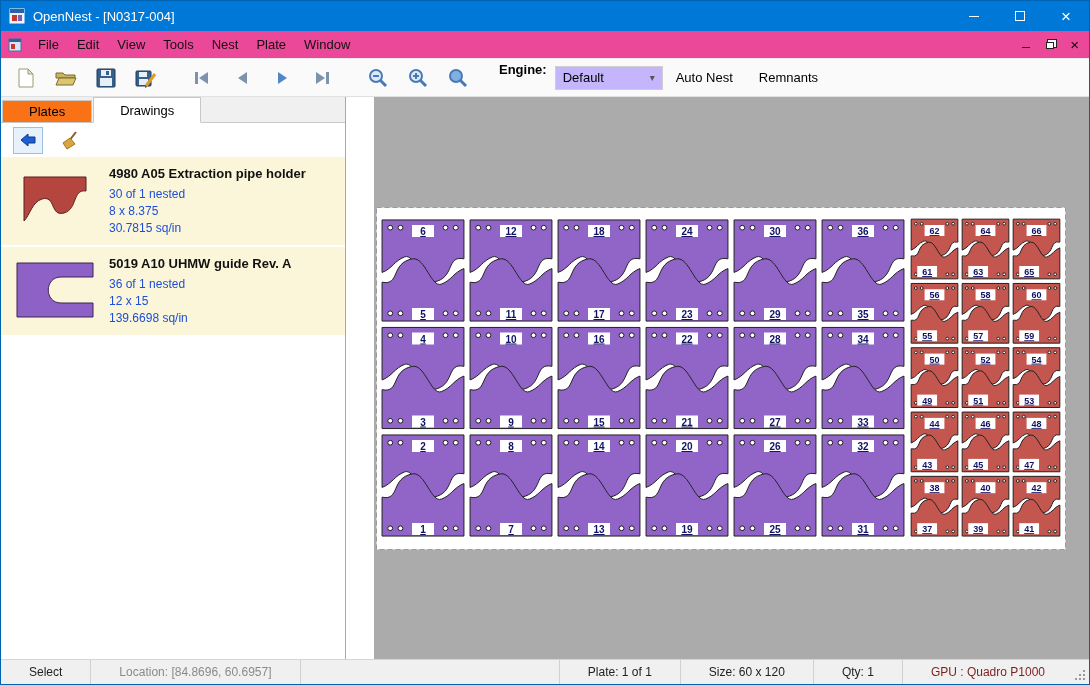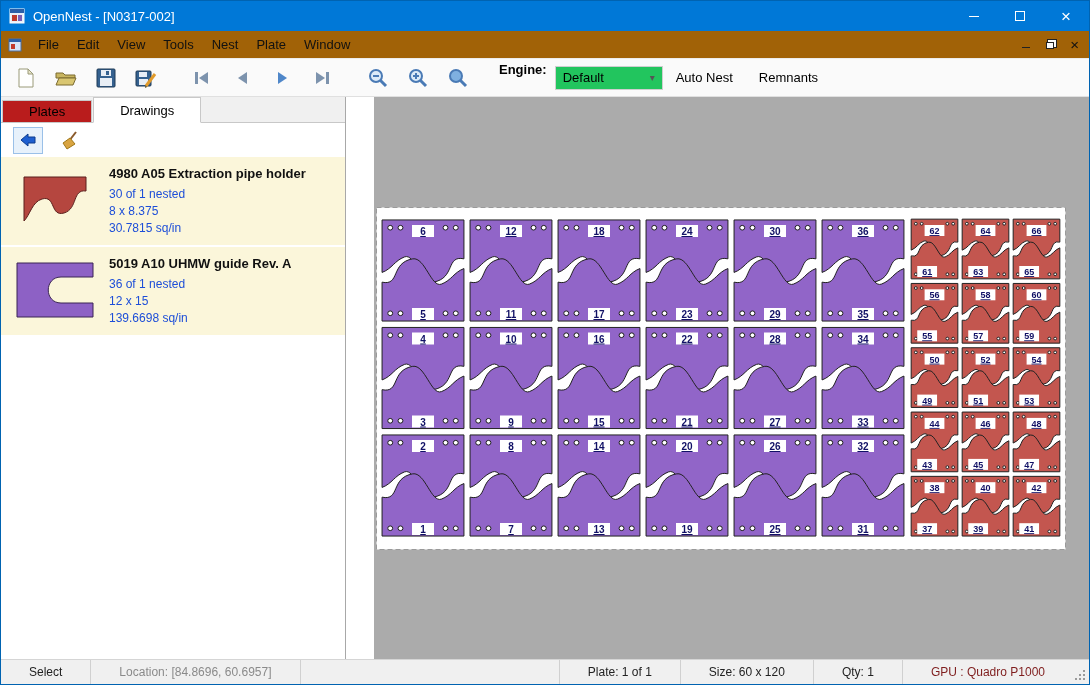--- a/index.html
+++ b/index.html
@@ -11,49 +11,49 @@
   .titlebar { height:30px; background:#0078d7; color:#fff; display:flex; align-items:center; flex:0 0 30px; }
   .app-icon { margin-left:8px; display:flex; }
   .title { margin-left:8px; font-size:13px; }
   .win-controls { margin-left:auto; display:flex; height:100%; }
   .wbtn { width:46px; height:100%; display:flex; align-items:center; justify-content:center; cursor:default; }
   .min-glyph { width:10px; border-bottom:1px solid #fff; display:inline-block; }
   .max-glyph { width:10px; height:10px; border:1px solid #fff; display:inline-block; }
   .close-glyph { font-size:17px; line-height:17px; }
 
   
-  .menubar { height:28px; background:#a16207; display:flex; align-items:center; font-size:13px; color:#111;
+  .menubar { height:28px; background:#ec4899; display:flex; align-items:center; font-size:13px; color:#111;
              border-bottom:1px solid #ececec; flex:0 0 28px; }
   .mdi-icon { margin:0 7px; display:flex; }
   .menu-item { padding:0 9px; height:100%; line-height:27px; cursor:default; }
   .mdi-controls { margin-left:auto; display:flex; align-items:center; gap:16px; padding-right:10px; }
   .mdi-min { width:8px; border-bottom:1px solid #222; display:inline-block; margin-top:6px; }
   .mdi-restore { width:8px; height:7px; border:1px solid #222; background:#fbfbfb; display:inline-block;
                  box-shadow:2px -2px 0 0 #fbfbfb, 2px -2px 0 1px #222; margin-top:2px; }
   .mdi-close { font-size:15px; line-height:15px; color:#111; }
 
   
   .toolbar { height:38px; background:#fafafa; border-bottom:1px solid #e0e0e0; display:flex; align-items:center;
              padding-left:8px; flex:0 0 38px; }
   .tb-btn { width:34px; height:32px; display:flex; align-items:center; justify-content:center; background:transparent;
             border:none; margin-right:6px; cursor:default; }
   .tb-gap { width:16px; }
   .engine-label { font-weight:bold; font-size:13px; margin:0 8px 16px 18px; }
-  .combo { width:108px; height:24px; background:#22c55e; border:1px solid #cfcfcf; display:flex; align-items:center;
+  .combo { width:108px; height:24px; background:#c4b5fd; border:1px solid #cfcfcf; display:flex; align-items:center;
            padding:0 7px; font-size:13px; cursor:default; }
   .combo .arrow { margin-left:auto; font-size:10px; color:#555; }
   .tb-text { font-size:13px; padding:0 13px; color:#000; cursor:default; }
 
   
   .main { flex:1 1 auto; display:flex; min-height:0; }
   .left-panel { width:345px; flex:0 0 345px; background:#fff; border-right:1px solid #a8a8a8;
                 display:flex; flex-direction:column; }
   .tabs { height:26px; background:#f0f0f0; display:flex; align-items:flex-end; padding-left:1px;
           border-bottom:1px solid #c8c8c8; }
-  .tab { height:22px; line-height:22px; padding:0 26px; font-size:13px; background:#b91c1c;
+  .tab { height:22px; line-height:22px; padding:0 26px; font-size:13px; background:#f97316;
          border:1px solid #c8c8c8; border-bottom:none; margin-right:1px; cursor:default; }
   .tab.active { background:#fff; height:26px; line-height:26px; position:relative; bottom:-1px;
                 border-bottom:1px solid #fff; }
   .panel-toolbar { height:34px; display:flex; align-items:center; gap:12px; padding-left:12px; background:#fff; }
   .ptb-btn { width:30px; height:27px; background:#fff; border:1px solid transparent; display:flex;
              align-items:center; justify-content:center; cursor:default; }
   .ptb-btn.selected { border:1px solid #9ac0e8; background:#e7f1fb; }
   .drawing-list { flex:1; background:#fff; overflow:hidden; }
   .drawing-item { display:flex; background:#fbf6da; padding:6px 8px 8px 8px; min-height:84px; border-bottom:2px solid #fff; }
   .thumb { width:92px; flex:0 0 92px; display:flex; align-items:center; justify-content:center; }
@@ -85,21 +85,21 @@
 
   <div class="titlebar">
     <span class="app-icon">
       <svg width="16" height="16">
         <rect x="1" y="1" width="14" height="14" fill="#e9eff7" stroke="#ffffff"></rect>
         <rect x="1" y="1" width="14" height="4" fill="#2b5fa8"></rect>
         <rect x="3" y="7" width="5" height="6" fill="#c0392b"></rect>
         <rect x="9" y="7" width="4" height="6" fill="#7c5fb5"></rect>
       </svg>
     </span>
-    <span class="title">OpenNest - [N0317-002]</span>
+    <span class="title">OpenNest - [N0317-004]</span>
     <div class="win-controls">
       <span class="wbtn">
           <span class="min-glyph"></span>
         </span>
       <span class="wbtn">
           <span class="max-glyph"></span>
         </span>
       <span class="wbtn">
           <span class="close-glyph">×</span>
         </span>

